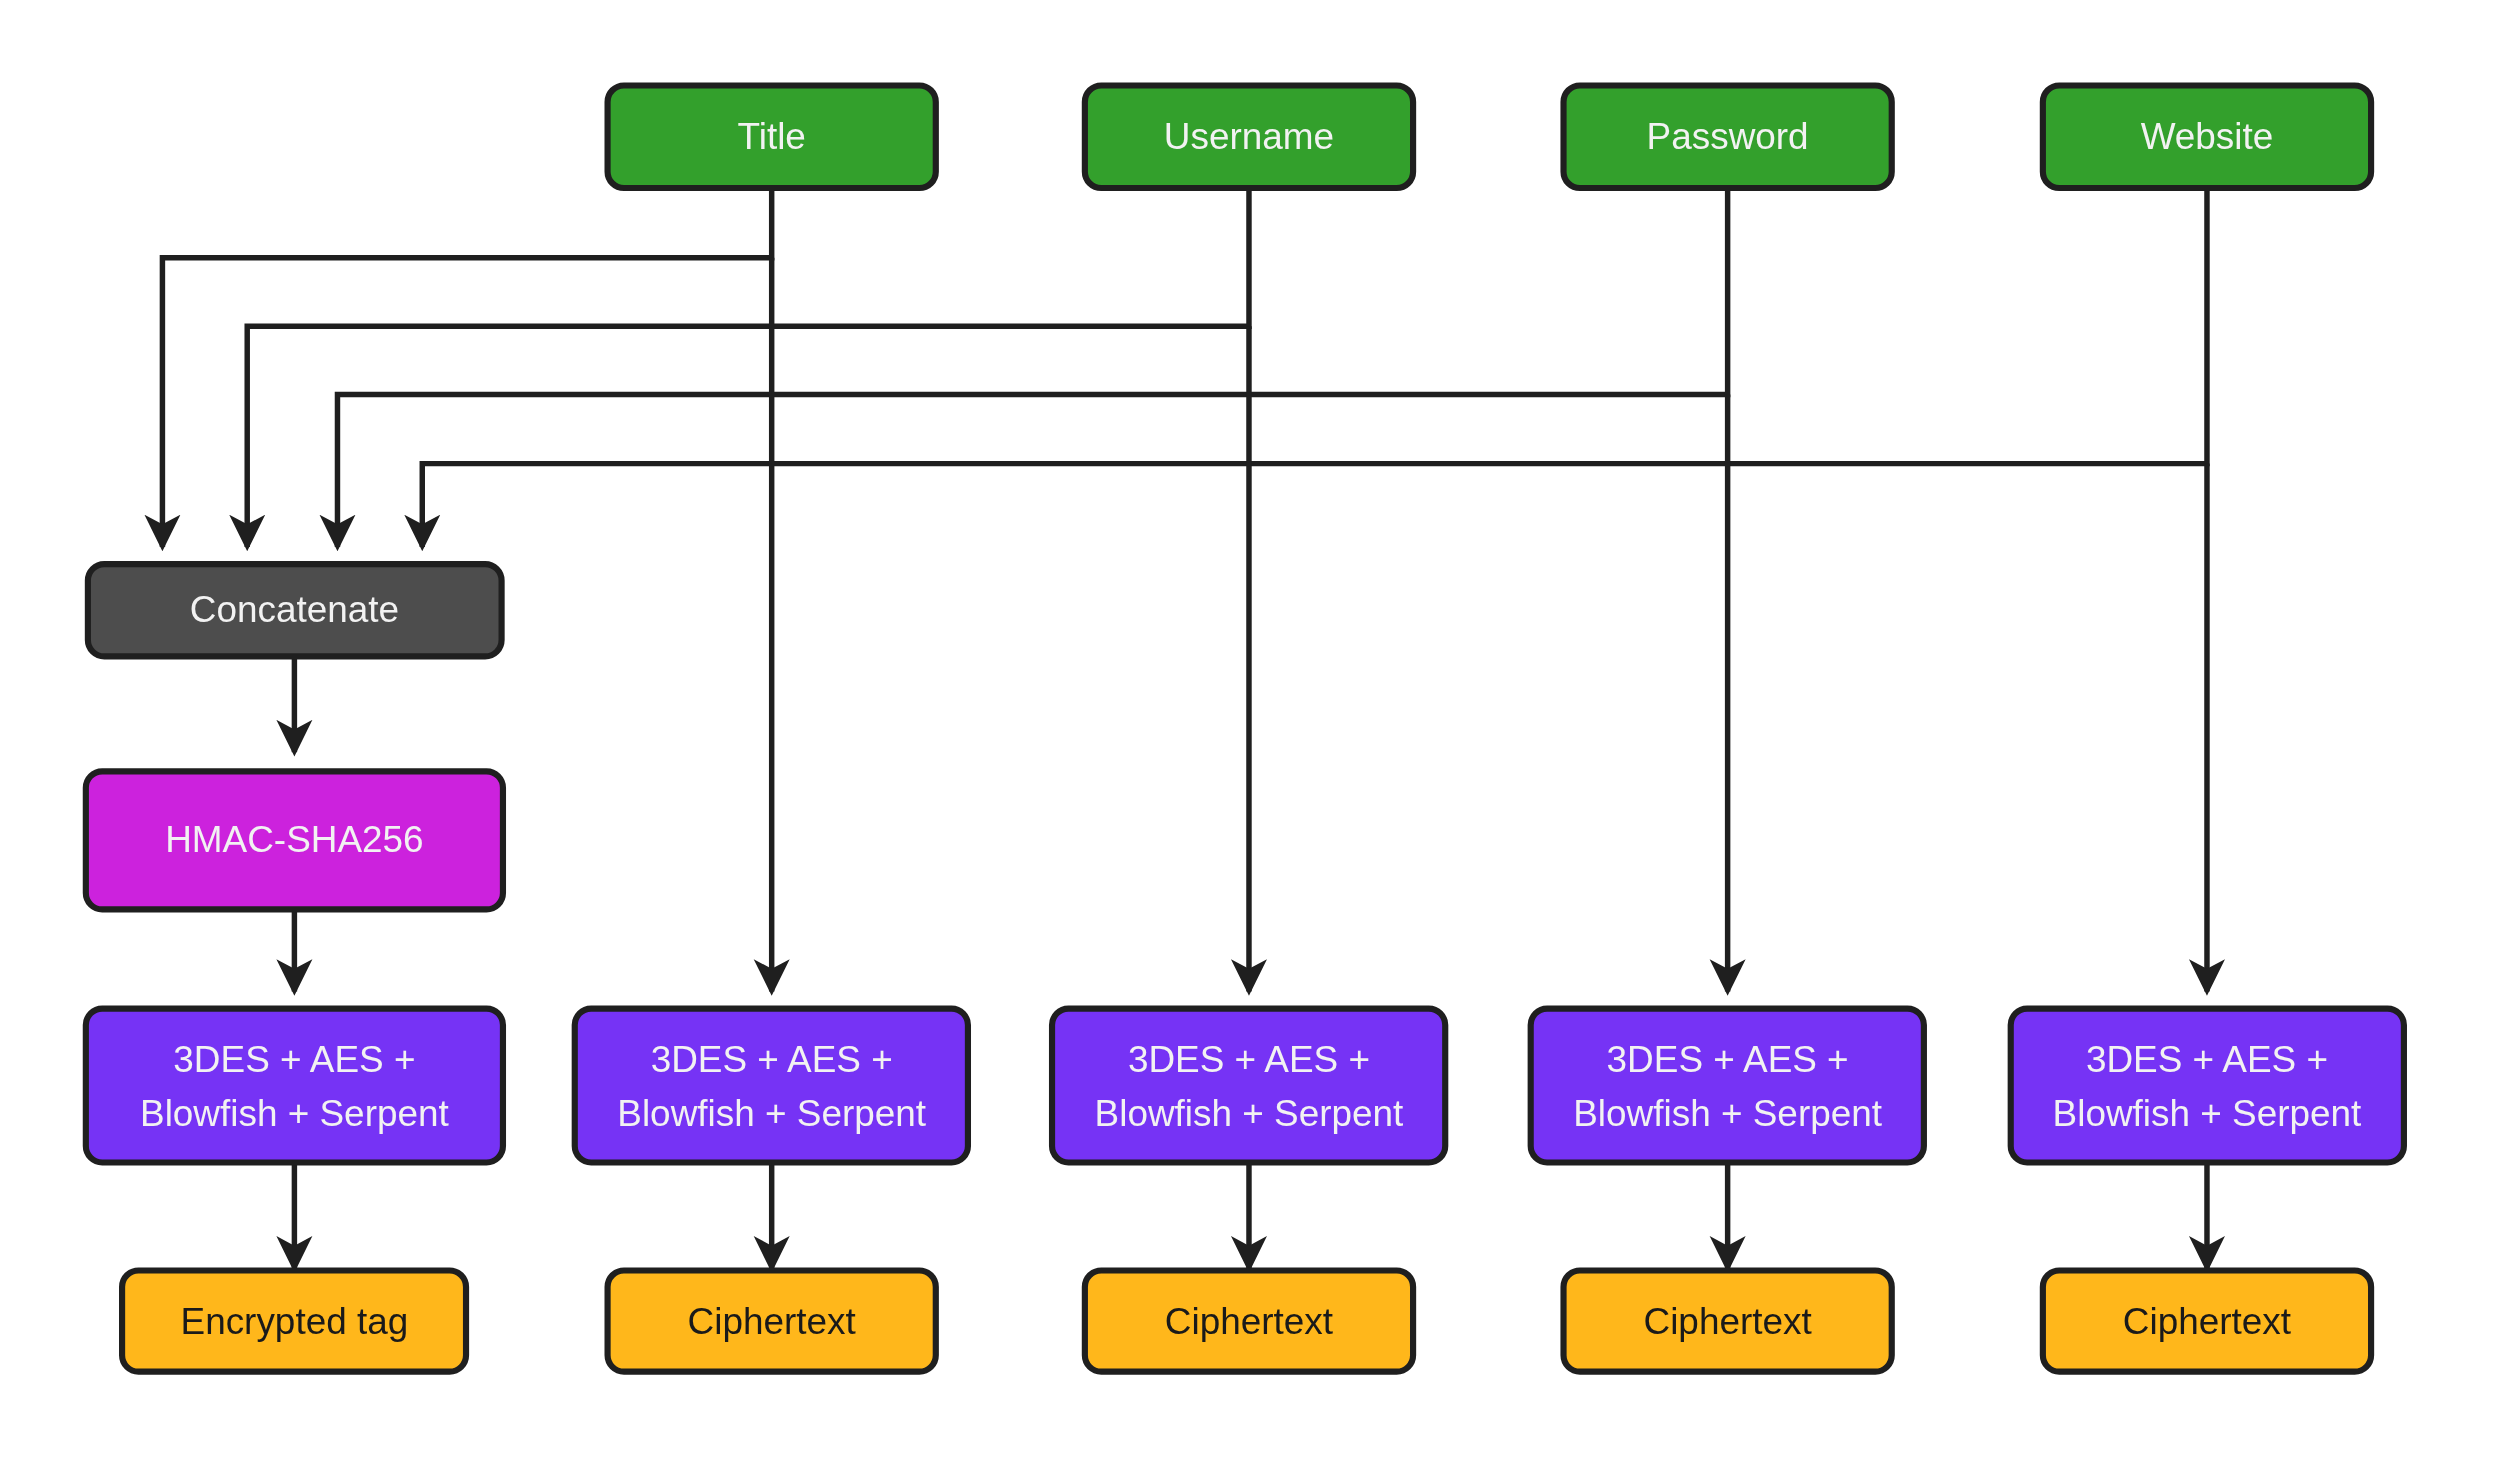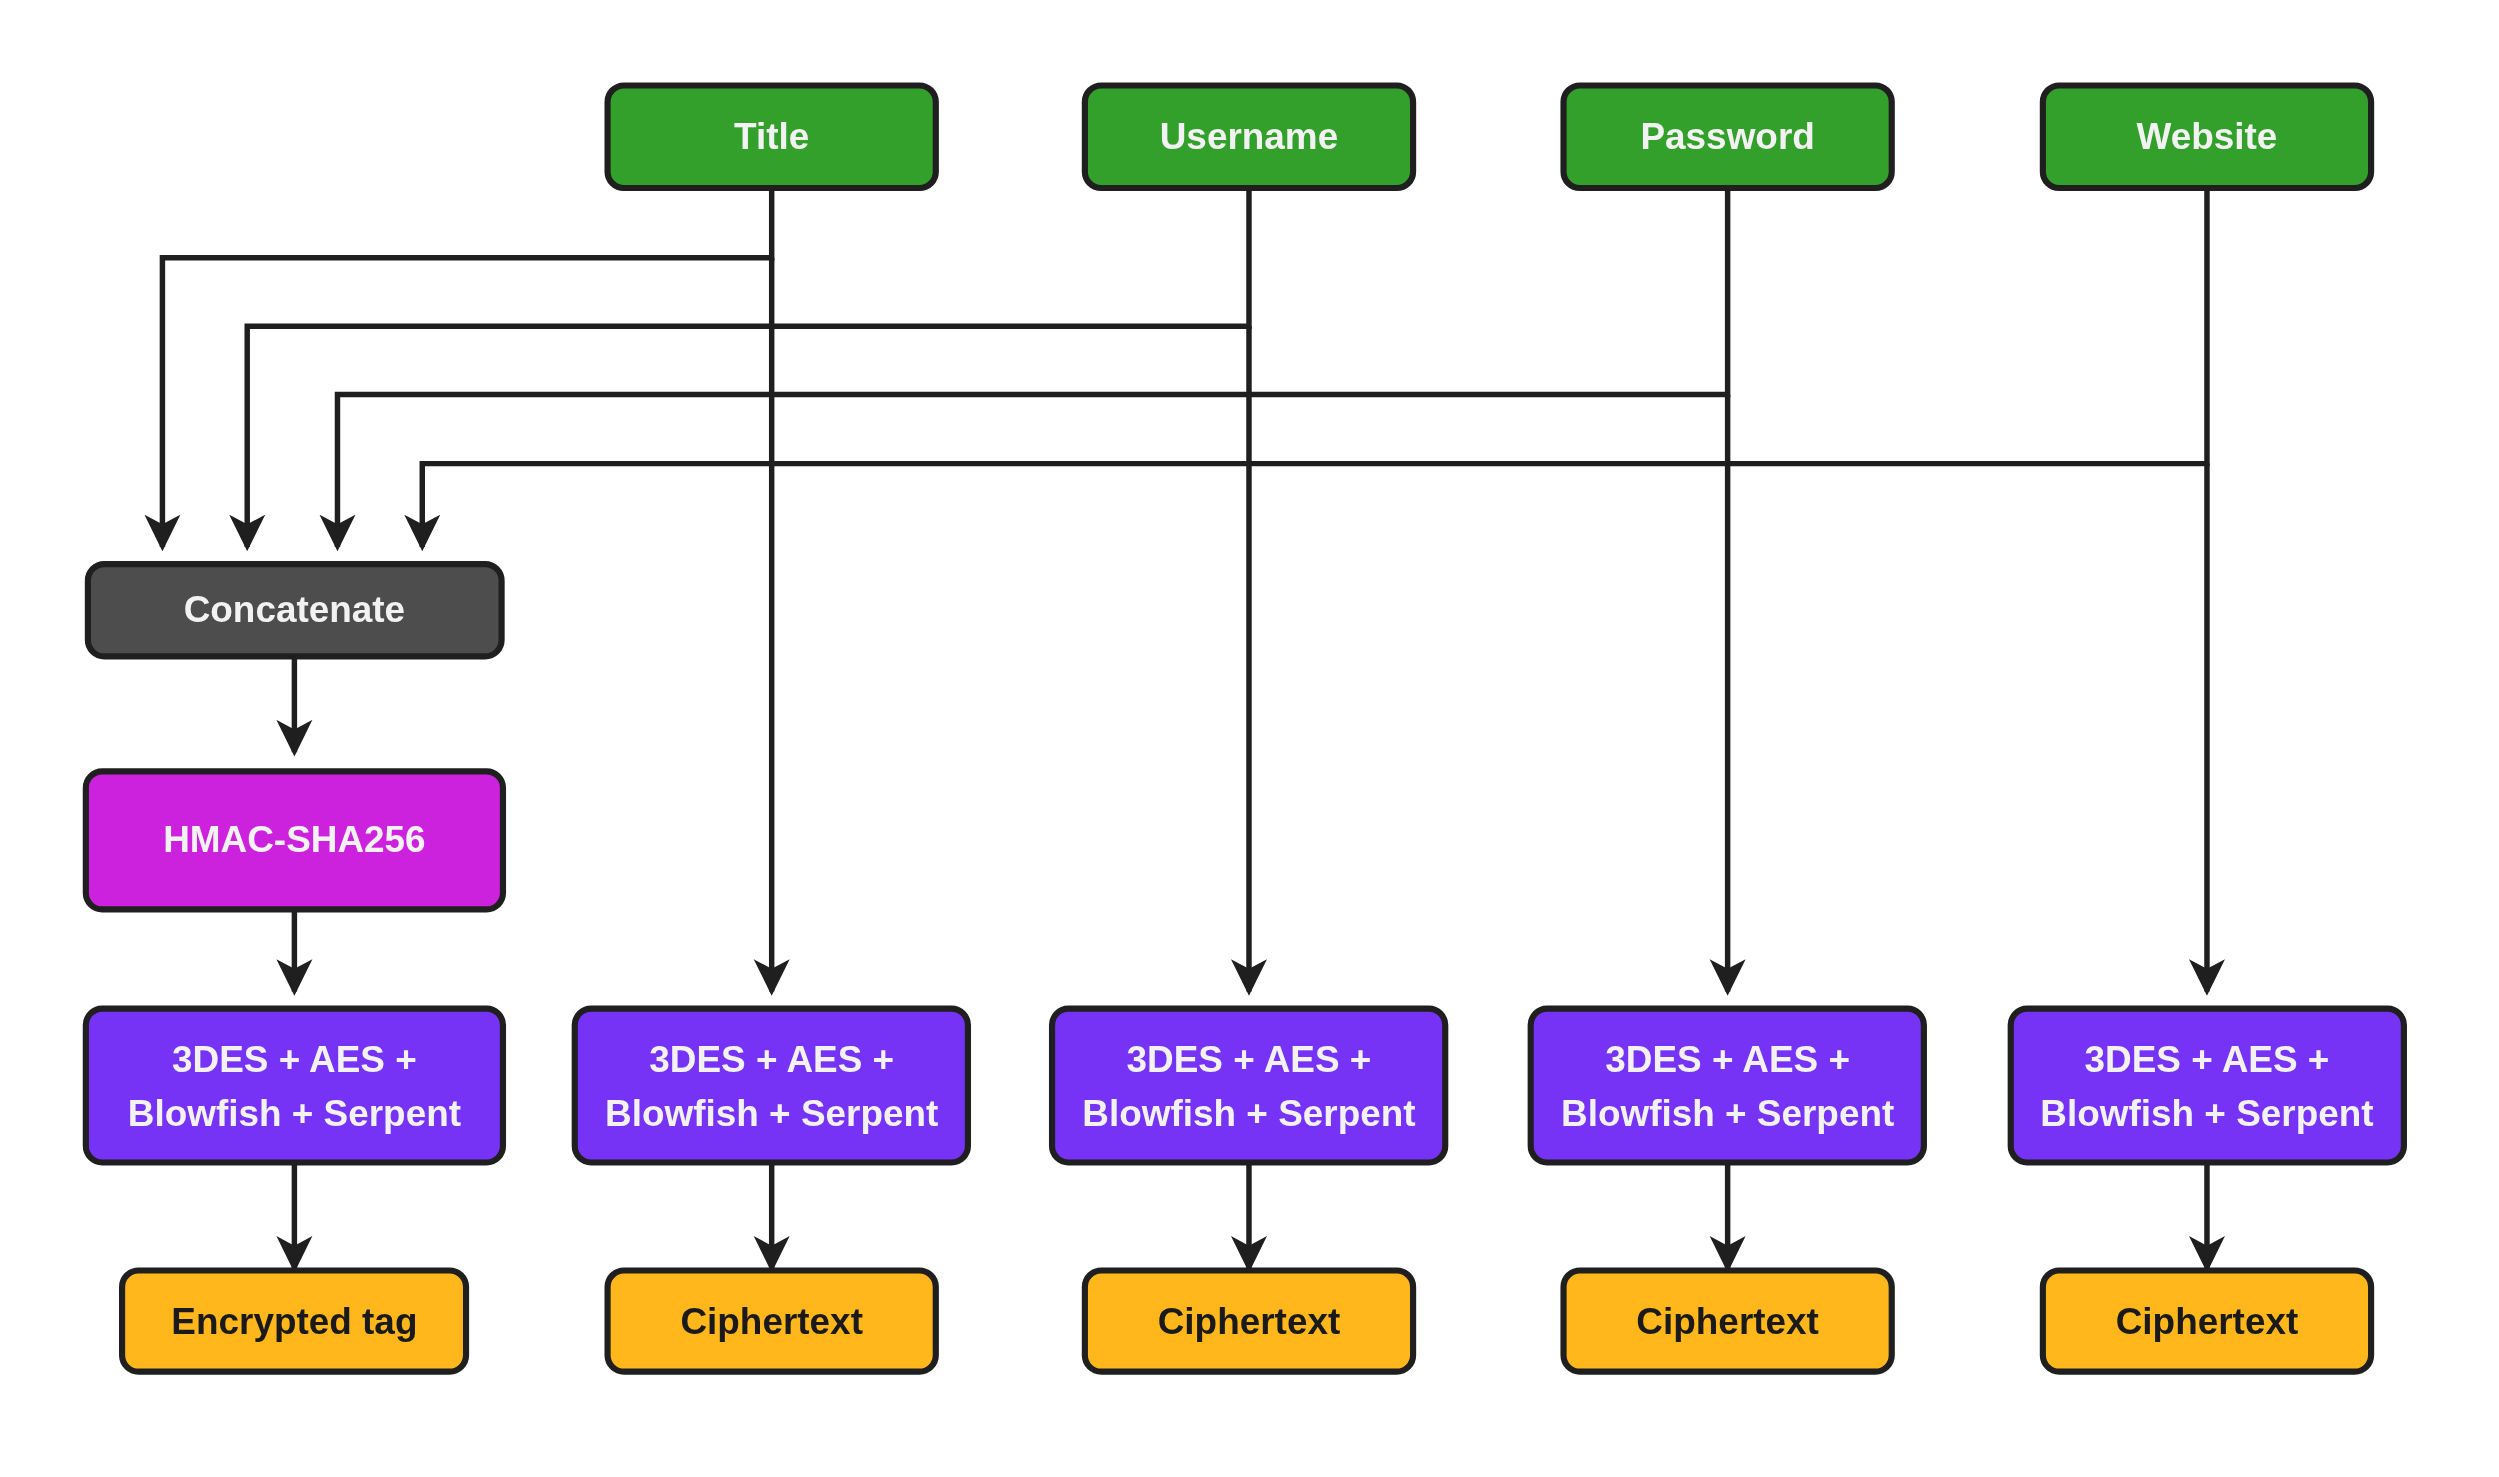--- a/index.html
+++ b/index.html
@@ -7,21 +7,20 @@
     padding: 0;
     background: #ffffff;
   }
   #page {
     position: relative;
     width: 2500px;
     height: 1477px;
     background: #ffffff;
     font-family: "Liberation Sans", sans-serif;
     overflow: hidden;
-    font-weight: bold;
   }
   svg#flow {
     position: absolute;
     top: 0;
     left: 0;
     width: 2500px;
     height: 1477px;
     display: block;
   }
   .node-rect {

